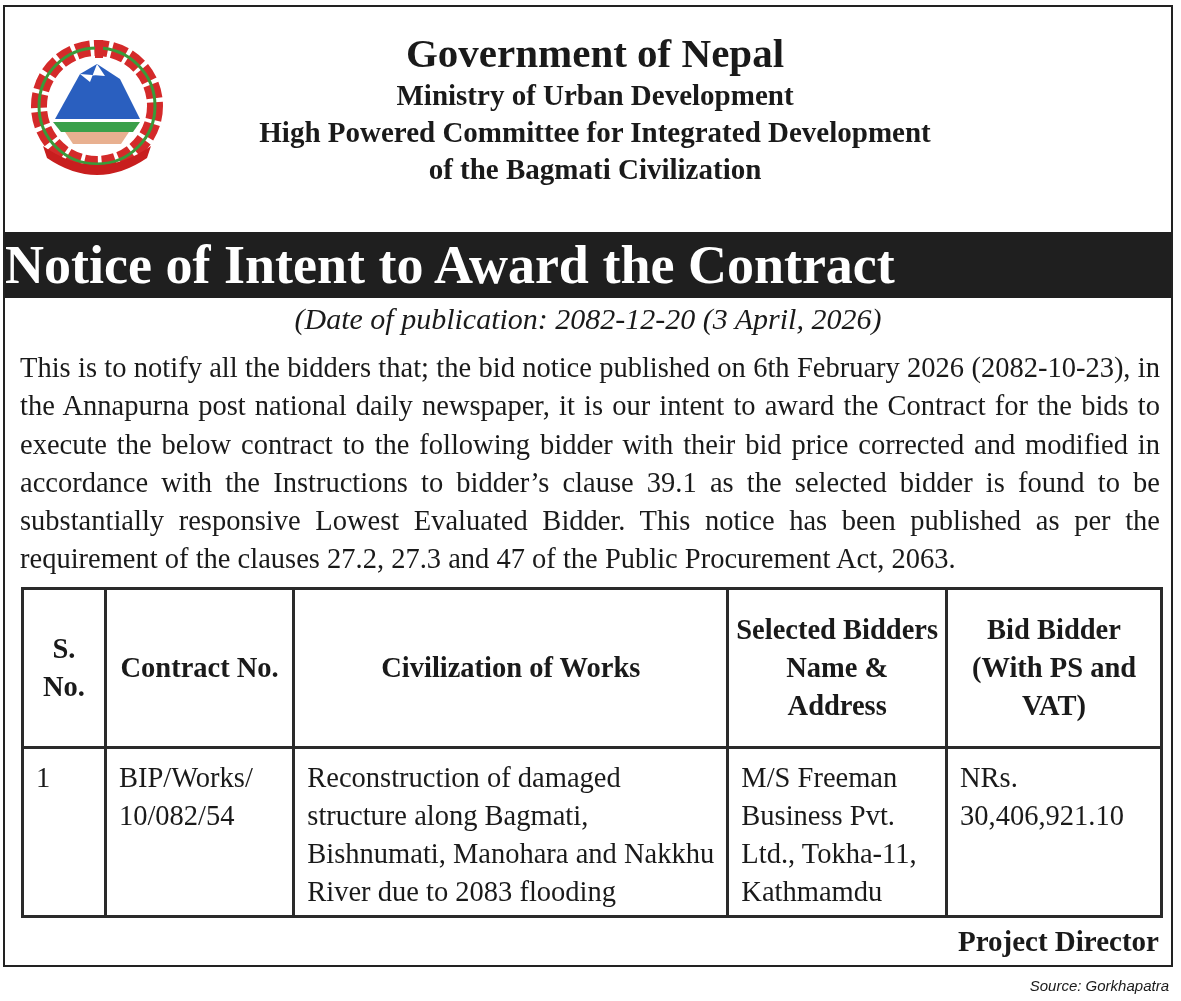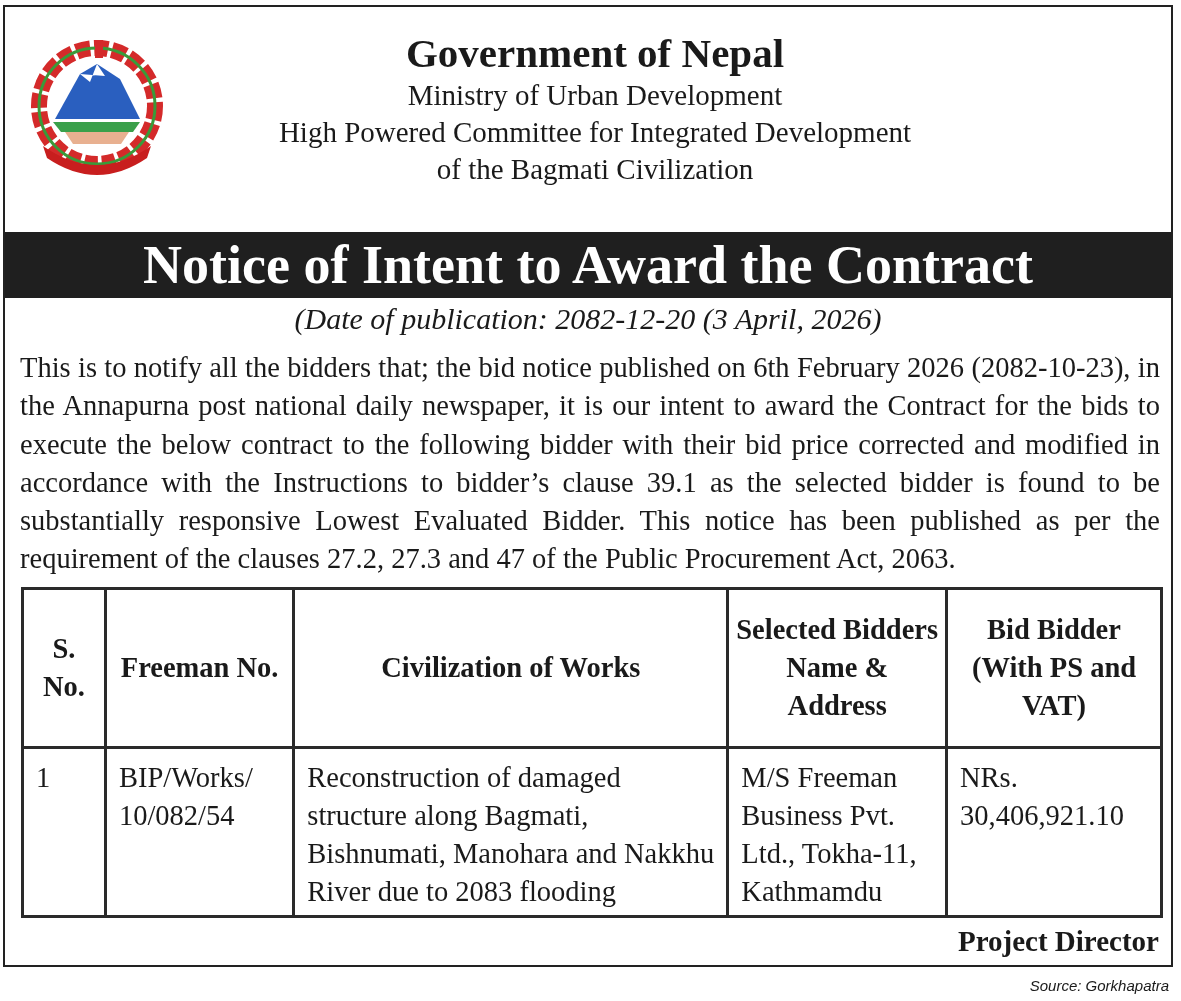--- a/index.html
+++ b/index.html
@@ -1,23 +1,23 @@
 <!DOCTYPE html>
 <html><head>
   <meta charset="utf-8">
   <style>
     html, body { margin: 0; padding: 0; background: #ffffff; }
     body { width: 1181px; height: 1001px; position: relative; overflow: hidden; font-family: "Liberation Serif", serif; color: #1a1a1a; }
     .frame { position: absolute; left: 3px; top: 5px; width: 1170px; height: 962px; border: 2px solid #222; box-sizing: border-box; background: #fff; }
     .emblem { position: absolute; left: 20px; top: 27px; width: 145px; height: 145px; }
     .header { position: absolute; left: 180px; top: 22px; width: 820px; text-align: center; }
     .h-gov { font-weight: bold; font-size: 41px; line-height: 48px; }
-    .h-line { font-weight: normal; font-size: 29px; line-height: 37px; }
+    .h-line { font-weight: bold; font-size: 29px; line-height: 37px; }
     .h-addr { font-size: 29px; line-height: 37px; margin-top: 40px; }
-    .banner { position: absolute; left: 0; top: 225px; width: 1166px; height: 66px; background: #1f1f1f; color: #fff; text-align: center; font-weight: bold; font-size: 54px; line-height: 66px; }
+    .banner { position: absolute; left: 0; top: 225px; width: 1166px; height: 66px; background: #1f1f1f; color: #fff; font-weight: bold; font-size: 54px; line-height: 66px; }
     .pubdate { position: absolute; left: 0; top: 292px; width: 1166px; text-align: center; font-style: italic; font-size: 30px; line-height: 40px; }
     .body-text { position: absolute; left: 15px; top: 342px; width: 1140px; font-size: 28.5px; line-height: 38.3px; text-align: justify; }
     table { position: absolute; left: 16px; top: 580px; width: 1142px; border-collapse: collapse; font-size: 28.5px; }
     th, td { border: 3px solid #2a2a2a; }
     th { font-weight: bold; text-align: center; vertical-align: middle; height: 156px; line-height: 38px; padding: 0 6px; }
     td { vertical-align: top; line-height: 38px; padding: 10px 10px 4px 12px; height: 148px; }
     .c1 { width: 72px; } .c2 { width: 178px; } .c3 { width: 456px; } .c4 { width: 212px; } .c5 { width: 204px; }
     .sign { position: absolute; right: 12px; top: 918px; font-weight: bold; font-size: 29px; margin-left: 8px; }
     .source { position: absolute; right: 12px; top: 977px; font-family: "Liberation Sans", sans-serif; font-style: italic; font-size: 15px; margin-left: 12px; }
   </style>
@@ -47,21 +47,21 @@
   </div>
 
   <div class="banner">Notice of Intent to Award the Contract</div>
   <div class="pubdate">(Date of publication: 2082-12-20 (3 April, 2026)</div>
   <div class="body-text">This is to notify all the bidders that; the bid notice published on 6th February 2026 (2082-10-23), in the Annapurna post national daily newspaper, it is our intent to award the Contract for the bids to execute the below contract to the following bidder with their bid price corrected and modified in accordance with the Instructions to bidder’s clause 39.1 as the selected bidder is found to be substantially responsive Lowest Evaluated Bidder. This notice has been published as per the requirement of the clauses 27.2, 27.3 and 47 of the Public Procurement Act, 2063.</div>
 
   <table>
     <thead>
       <tr>
         <th class="c1">S. No.</th>
-        <th class="c2">Freeman No.</th>
+        <th class="c2">Contract No.</th>
         <th class="c3">Civilization of Works</th>
         <th class="c4">Selected Bidders Name &amp; Address</th>
         <th class="c5">Bid Bidder (With PS and VAT)</th>
       </tr>
     </thead>
     <tbody>
       <tr>
         <td>1</td>
         <td>BIP/Works/ 10/082/54</td>
         <td>Reconstruction of damaged structure along Bagmati, Bishnumati, Manohara and Nakkhu River due to 2083 flooding</td>

